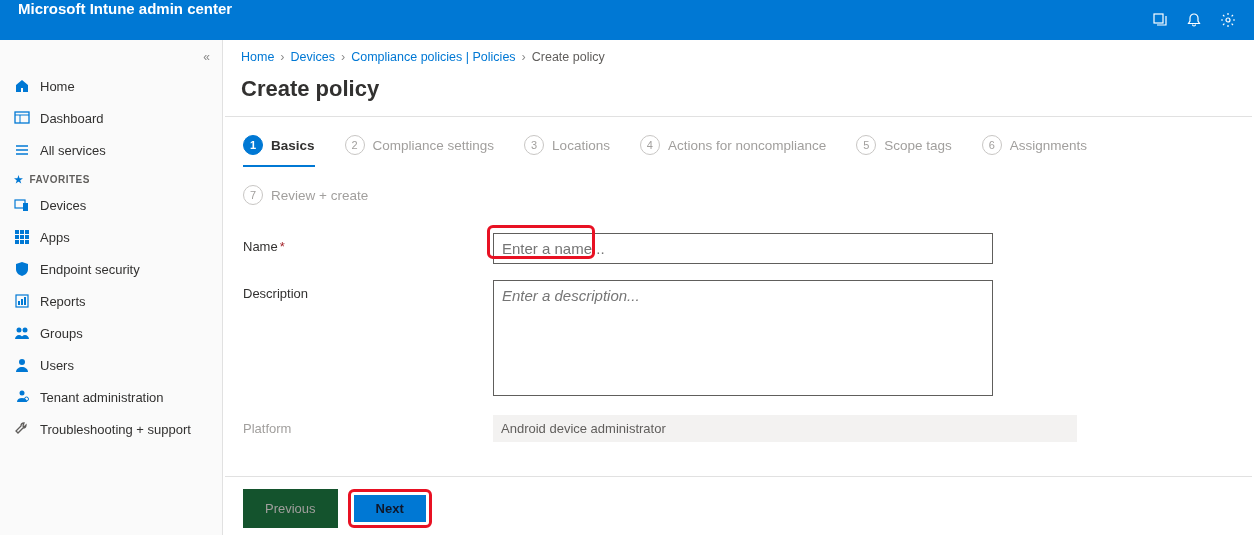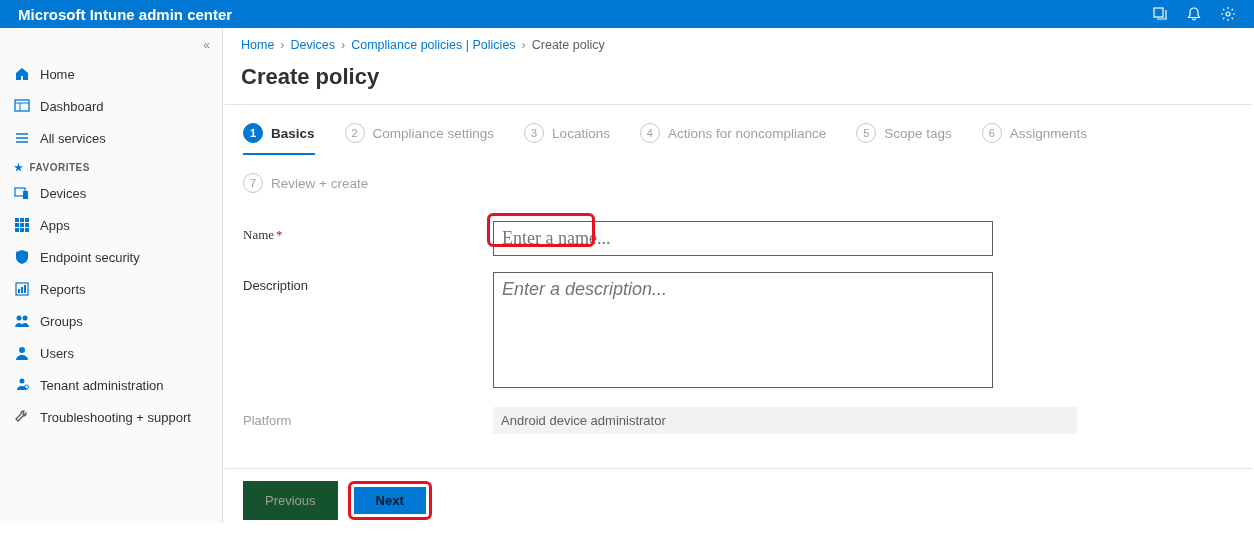--- a/index.html
+++ b/index.html
@@ -1,17 +1,17 @@
 <!DOCTYPE html>
 <html><head>
 <meta charset="utf-8">
 <style>
 * { box-sizing: border-box; margin: 0; padding: 0; }
 body { font-family: "Segoe UI", Arial, sans-serif; font-size: 13px; color: #323130; width: 1254px; height: 535px; overflow: hidden; background: #fff; }
-.top-bar { background: #0078d4; color: #fff; height: 28px; display: flex; align-items: center; padding: 0 18px; justify-content: space-between; }
+.top-bar { background: #0078d4; color: #fff; height: 40px; display: flex; padding: 0 18px; justify-content: space-between; }
 .top-bar-title { font-size: 15px; font-weight: 600; }
 .top-bar-icons { display: flex; gap: 18px; }
 .top-bar-icons span { cursor: pointer; display: flex; align-items: center; }
 .layout { display: flex; height: calc(535px - 40px); }
 .sidebar { width: 223px; background: #fafafa; border-right: 1px solid #e1e1e1; display: flex; flex-direction: column; padding-top: 4px; position: relative; }
 .sidebar-collapse { text-align: right; padding: 6px 12px; color: #888; cursor: pointer; font-size: 12px; }
 .nav-item { display: flex; align-items: center; height: 32px; padding: 0 14px; gap: 10px; cursor: pointer; color: #323130; }
 .nav-icon { width: 16px; height: 16px; display: inline-flex; align-items: center; justify-content: center; font-size: 14px; }
 .fav-header { font-size: 10px; font-weight: 700; color: #605e5c; padding: 8px 14px 4px; display: flex; align-items: center; gap: 6px; letter-spacing: 0.5px; }
 .main { flex: 1; display: flex; flex-direction: column; }
@@ -24,25 +24,25 @@
 .wizard { display: flex; gap: 30px; padding: 18px 18px 10px; border-bottom: none; flex-wrap: wrap; align-items: center; }
 .wiz-step { display: flex; align-items: center; gap: 8px; color: #a19f9d; font-size: 13.5px; }
 .wiz-step .num { width: 20px; height: 20px; border: 1px solid #c8c6c4; border-radius: 50%; display: flex; align-items: center; justify-content: center; font-size: 11px; color: #a19f9d; }
 .wiz-step.active { color: #323130; font-weight: 600; border-bottom: 2px solid #0078d4; padding-bottom: 10px; margin-bottom: -12px; }
 .wiz-step.active .num { background: #0078d4; color: #fff; border-color: #0078d4; }
 .form-area { padding: 18px 18px; }
 .form-row { display: flex; align-items: flex-start; margin-bottom: 16px; }
 .form-label { width: 250px; font-size: 13px; color: #323130; padding-top: 6px; }
 .form-label.muted { color: #a19f9d; }
 .req { color: #a4262c; margin-left: 2px; }
-.form-input input, .form-input textarea { width: 500px; border: 1px solid #605e5c; padding: 6px 8px; font-family: inherit; font-size: 18px; outline: none; }
+.form-input input, .form-input textarea { width: 500px; border: 1px solid #605e5c; padding: 6px 8px; font-family: inherit; font-size: 15px; outline: none; }
 .form-input textarea { height: 116px; resize: none; font-style: italic; }
 .form-input .readonly { width: 584px; background: #f3f2f1; padding: 6px 8px; font-size: 13px; color: #605e5c; }
 .name-overlay { position:absolute; pointer-events:none; border:3px solid #e81123; border-radius:6px; }
-.form-row.name-row { position: relative; font-family: Liberation Serif, serif; }
+.form-row.name-row { position: relative; }
 .footer-bar { border-top: 1px solid #e1e1e1; padding: 12px 18px; display: flex; gap: 10px; margin-top: auto; }
 .btn { padding: 6px 22px; font-size: 13px; border: none; cursor: pointer; }
 .btn-prev { background: #14532d; color: #a19f9d; }
 .btn-next { background: #0078d4; color: #0f172a; font-weight:600;text-align:right; }
 .next-highlight { border: 3px solid #e81123; border-radius:6px; padding:3px; display:inline-block; }
 svg { display:block; }
 </style>
 </head>
 <body>
 

